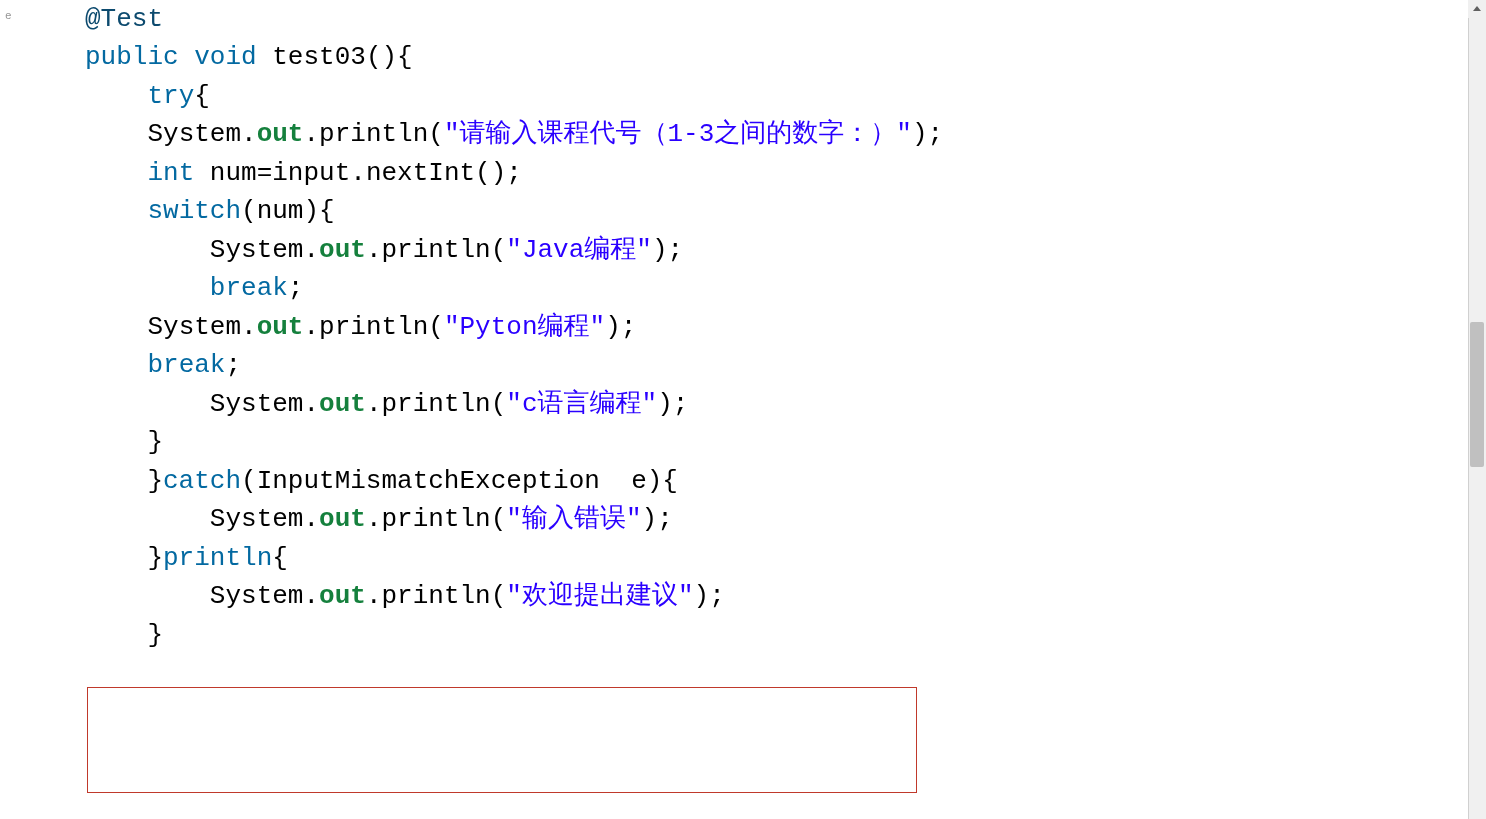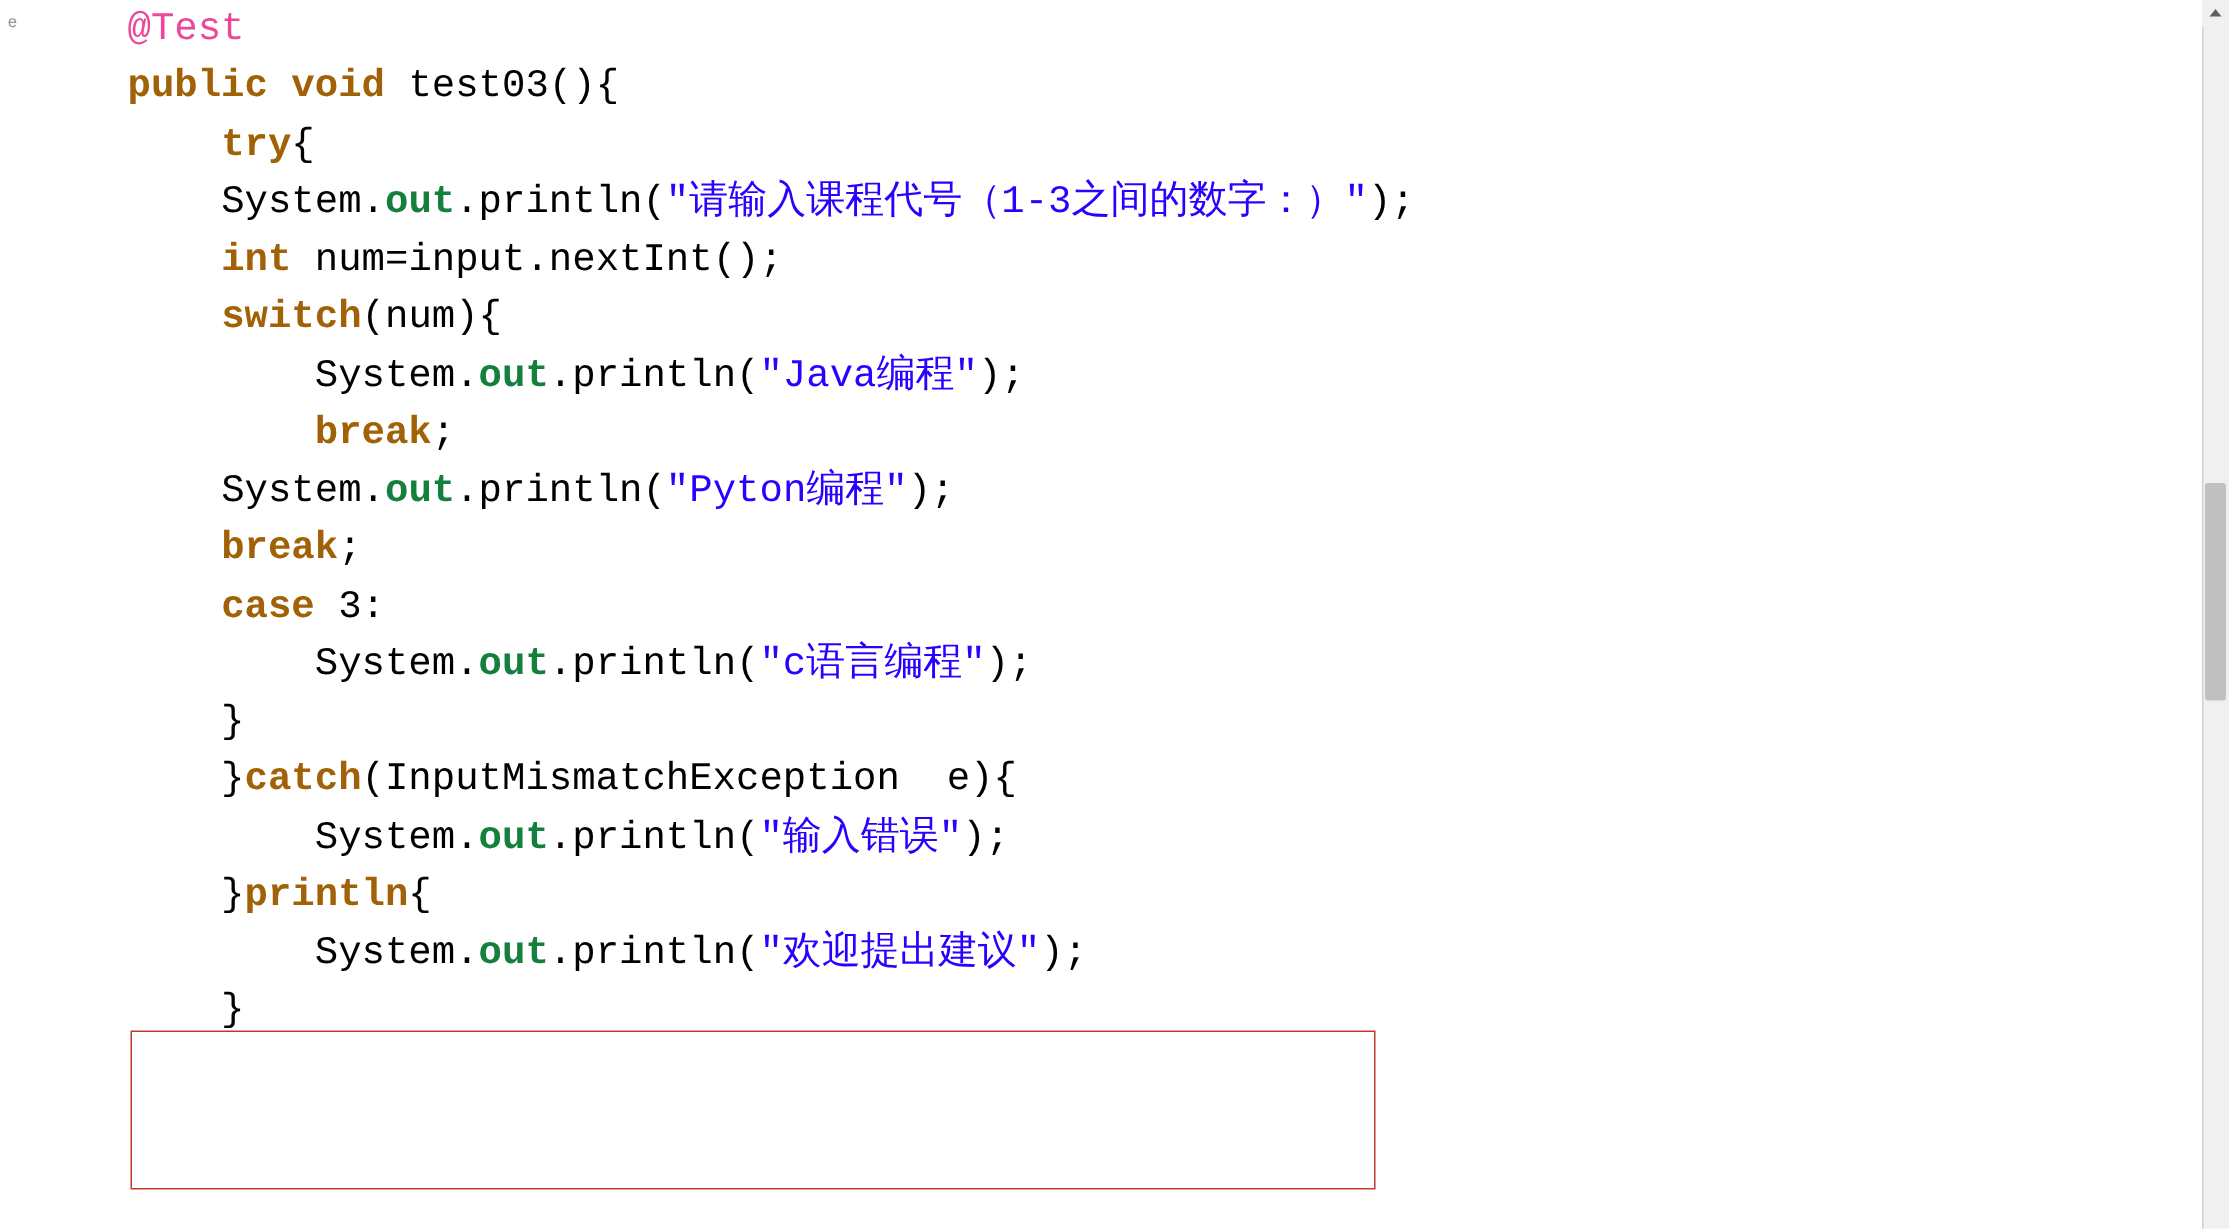--- a/index.html
+++ b/index.html
@@ -19,35 +19,35 @@
     .editor-container {
       padding: 0 0 0 85px;
       line-height: 1.48;
       position: relative;
     }
     .line {
       white-space: pre;
       position: relative;
     }
     .kw-bold {
-      color: #a16207;
-      font-weight: bold;
+      color: #0369a1;
+      font-weight: normal;
     }
     .kw-italic {
       color: #15803d;
       font-weight: bold;
     }
     .str {
       color: #2a00ff;
     }
     .plain {
       color: #000000;
     }
     .annotation {
-      color: #ec4899;
+      color: #0c4a6e;
       margin-top: 29px;
     }
     .highlight-box {
       position: absolute;
       border: 1px solid #c0392b;
       left: 87px;
       top: 687px;
       width: 830px;
       height: 106px;
       pointer-events: none;
@@ -100,21 +100,20 @@
   <div class="line"><span class="annotation">@Test</span></div>
   <div class="line"><span class="kw-bold">public</span><span class="plain"> </span><span class="kw-bold">void</span><span class="plain"> </span><span class="plain">test03</span><span class="plain">(){</span></div>
   <div class="line"><span class="plain">    </span><span class="kw-bold">try</span><span class="plain">{</span></div>
   <div class="line"><span class="plain">    </span><span class="plain">System</span><span class="plain">.</span><span class="kw-italic">out</span><span class="plain">.</span><span class="plain">println</span><span class="plain">(</span><span class="str">"请输入课程代号（1-3之间的数字：）"</span><span class="plain">);</span></div>
   <div class="line"><span class="plain">    </span><span class="kw-bold">int</span><span class="plain"> </span><span class="plain">num</span><span class="plain">=</span><span class="plain">input</span><span class="plain">.</span><span class="plain">nextInt</span><span class="plain">();</span></div>
   <div class="line"><span class="plain">    </span><span class="kw-bold">switch</span><span class="plain">(</span><span class="plain">num</span><span class="plain">){</span></div>
   <div class="line"><span class="plain">        </span><span class="plain">System</span><span class="plain">.</span><span class="kw-italic">out</span><span class="plain">.</span><span class="plain">println</span><span class="plain">(</span><span class="str">"Java编程"</span><span class="plain">);</span></div>
   <div class="line"><span class="plain">        </span><span class="kw-bold">break</span><span class="plain">;</span></div>
   <div class="line"><span class="plain">    </span><span class="plain">System</span><span class="plain">.</span><span class="kw-italic">out</span><span class="plain">.</span><span class="plain">println</span><span class="plain">(</span><span class="str">"Pyton编程"</span><span class="plain">);</span></div>
   <div class="line"><span class="plain">    </span><span class="kw-bold">break</span><span class="plain">;</span></div>
-  <div class="line"><span class="plain">    </span><span class="kw-bold">case</span><span class="plain"> </span><span class="plain">3</span><span class="plain">:</span></div>
   <div class="line"><span class="plain">        </span><span class="plain">System</span><span class="plain">.</span><span class="kw-italic">out</span><span class="plain">.</span><span class="plain">println</span><span class="plain">(</span><span class="str">"c语言编程"</span><span class="plain">);</span></div>
   <div class="line"><span class="plain">    }</span></div>
   <div class="line"><span class="plain">    }</span><span class="kw-bold">catch</span><span class="plain">(</span><span class="plain">InputMismatchException</span><span class="plain">  </span><span class="plain">e</span><span class="plain">){</span></div>
   <div class="line"><span class="plain">        </span><span class="plain">System</span><span class="plain">.</span><span class="kw-italic">out</span><span class="plain">.</span><span class="plain">println</span><span class="plain">(</span><span class="str">"输入错误"</span><span class="plain">);</span></div>
   <div class="line"><span class="plain">    }</span><span class="kw-bold">println</span><span class="plain">{</span></div>
   <div class="line"><span class="plain">        </span><span class="plain">System</span><span class="plain">.</span><span class="kw-italic">out</span><span class="plain">.</span><span class="plain">println</span><span class="plain">(</span><span class="str">"欢迎提出建议"</span><span class="plain">);</span></div>
   <div class="line"><span class="plain">    }</span></div>
 </div>
 
 <div class="highlight-box"></div>

